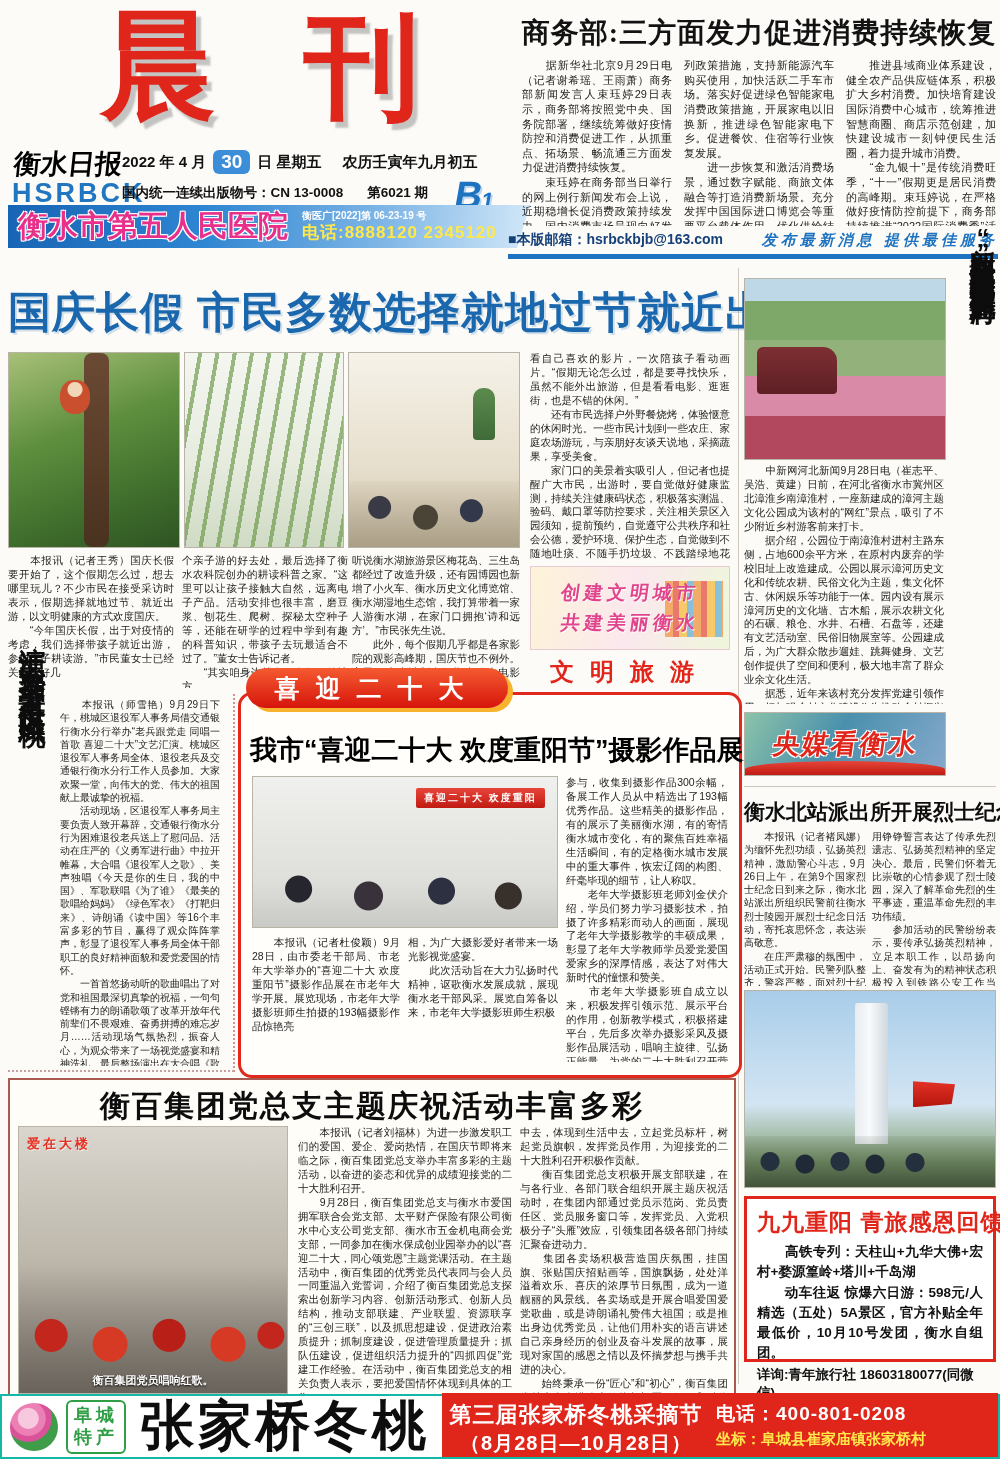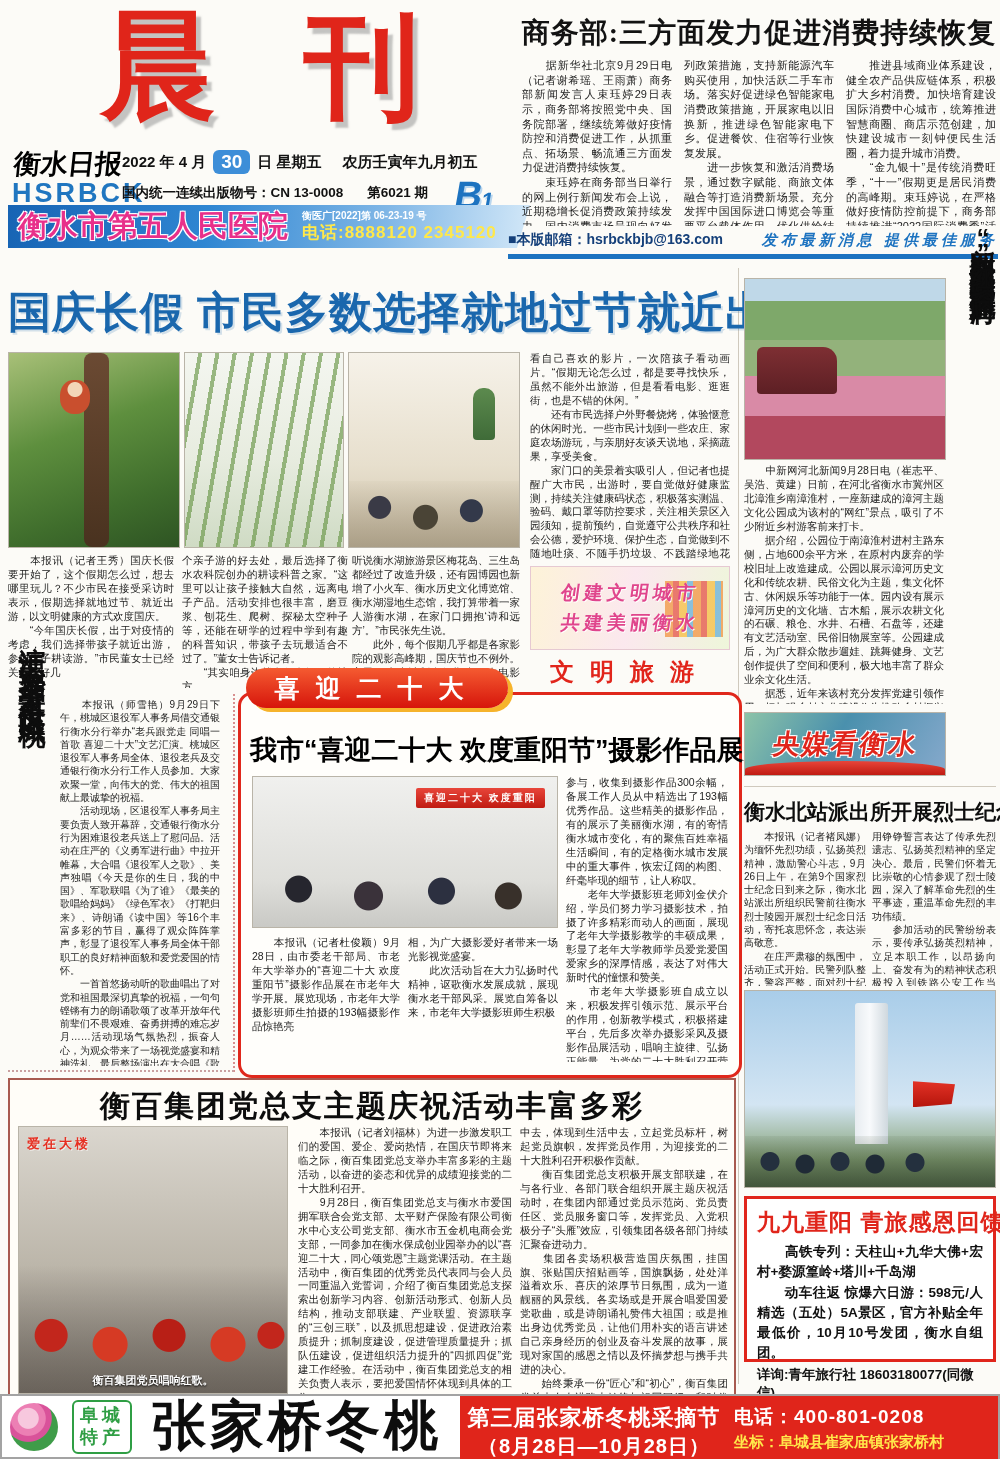--- a/index.html
+++ b/index.html
@@ -109,21 +109,21 @@
   .memflag{position:absolute;right:16%;top:46%;width:42px;height:26px;background:linear-gradient(#e33226,#b5150c);
            clip-path:polygon(0 0,100% 12%,92% 88%,0 100%);}
   .photo-memorial .officers{position:absolute;left:0;bottom:0;width:100%;height:26%;
       background:radial-gradient(circle at 10% 50%,#24303e 0 9px,transparent 10px),
                  radial-gradient(circle at 24% 55%,#1f2a36 0 9px,transparent 10px),
                  radial-gradient(circle at 38% 50%,#24303e 0 9px,transparent 10px),
                  radial-gradient(circle at 52% 55%,#1f2a36 0 9px,transparent 10px),
                  radial-gradient(circle at 68% 52%,#24303e 0 9px,transparent 10px),
                  linear-gradient(rgba(80,96,70,.1),rgba(44,56,40,.55));}
 
-  .bottombar{border:2px solid #a3a3a3;background:#fff;box-sizing:border-box;display:flex;align-items:flex-start;gap:6px;}
+  .bottombar{border:2px solid #14b8a6;background:#fff;box-sizing:border-box;display:flex;align-items:flex-end;}
   .lotus{width:48px;height:48px;border-radius:50%;align-self:center;margin-left:8px;flex:none;
          background:radial-gradient(circle at 38% 32%,#f7c8de 0 10px,#ec7fb4 11px 17px,#d9529a 18px 23px,#3f9c49 24px 100%);}
   .sealbox{width:56px;height:50px;border:2px solid #2f9e44;border-radius:6px;align-self:center;margin-left:8px;flex:none;
            display:flex;flex-direction:column;align-items:center;justify-content:center;color:#2f9e44;font-weight:900;font-size:18px;line-height:1.2;letter-spacing:4px;}
   .peachname{font-size:54px;font-weight:900;font-family:"Liberation Serif",serif;color:#0d0d0d;letter-spacing:4px;
              align-self:center;margin-left:14px;white-space:nowrap;flex:none;}
   .redwrap{background:#e0251b;flex:1;margin-left:12px;display:flex;align-items:center;color:#fff;}
   .eventcol{width:268px;text-align:center;font-weight:900;flex:none;}
   .eventline1{font-size:22px;letter-spacing:1px;margin-top:7px;}
   .eventline2{font-size:20px;letter-spacing:1px;}

